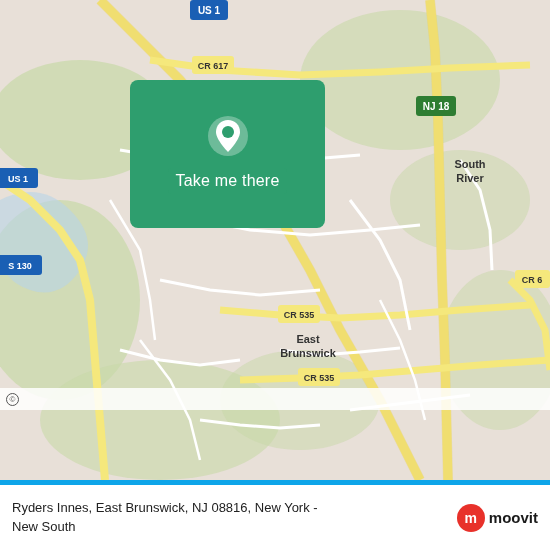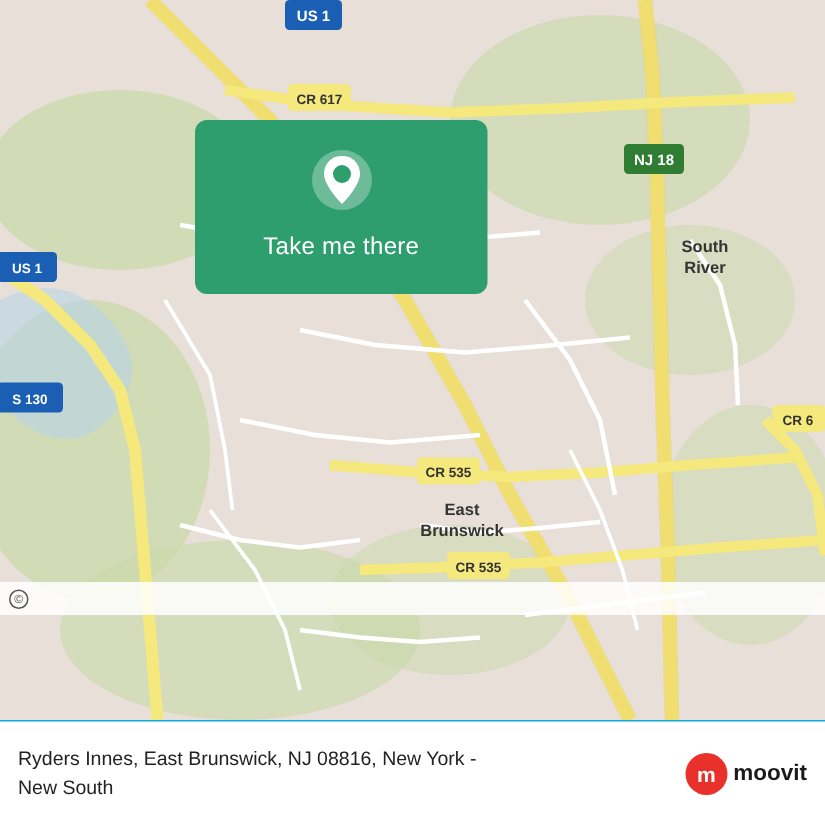--- a/index.html
+++ b/index.html
@@ -26,21 +26,21 @@
       width: 100%;
       height: 100%;
     }
 
     
     .location-card {
       position: absolute;
       top: 80px;
       left: 130px;
       width: 195px;
-      height: 116px;
+      height: 148px;
       background-color: #2e9e6e;
       border-radius: 8px;
       display: flex;
       flex-direction: column;
       align-items: center;
       justify-content: center;
       gap: 10px;
       z-index: 10;
     }
 
@@ -82,21 +82,21 @@
     .info-bar {
       width: 550px;
       height: 70px;
       background-color: #ffffff;
       position: absolute;
       bottom: 0;
       left: 0;
       display: flex;
       align-items: center;
       padding: 0 12px;
-      border-top: 1px solid #0ea5e9;
+      border-top: 5px solid #0ea5e9;
       z-index: 10;
     }
 
     .info-text {
       flex: 1;
       font-size: 13px;
       color: #222;
       line-height: 1.4;
       font-weight: 400;
     }

